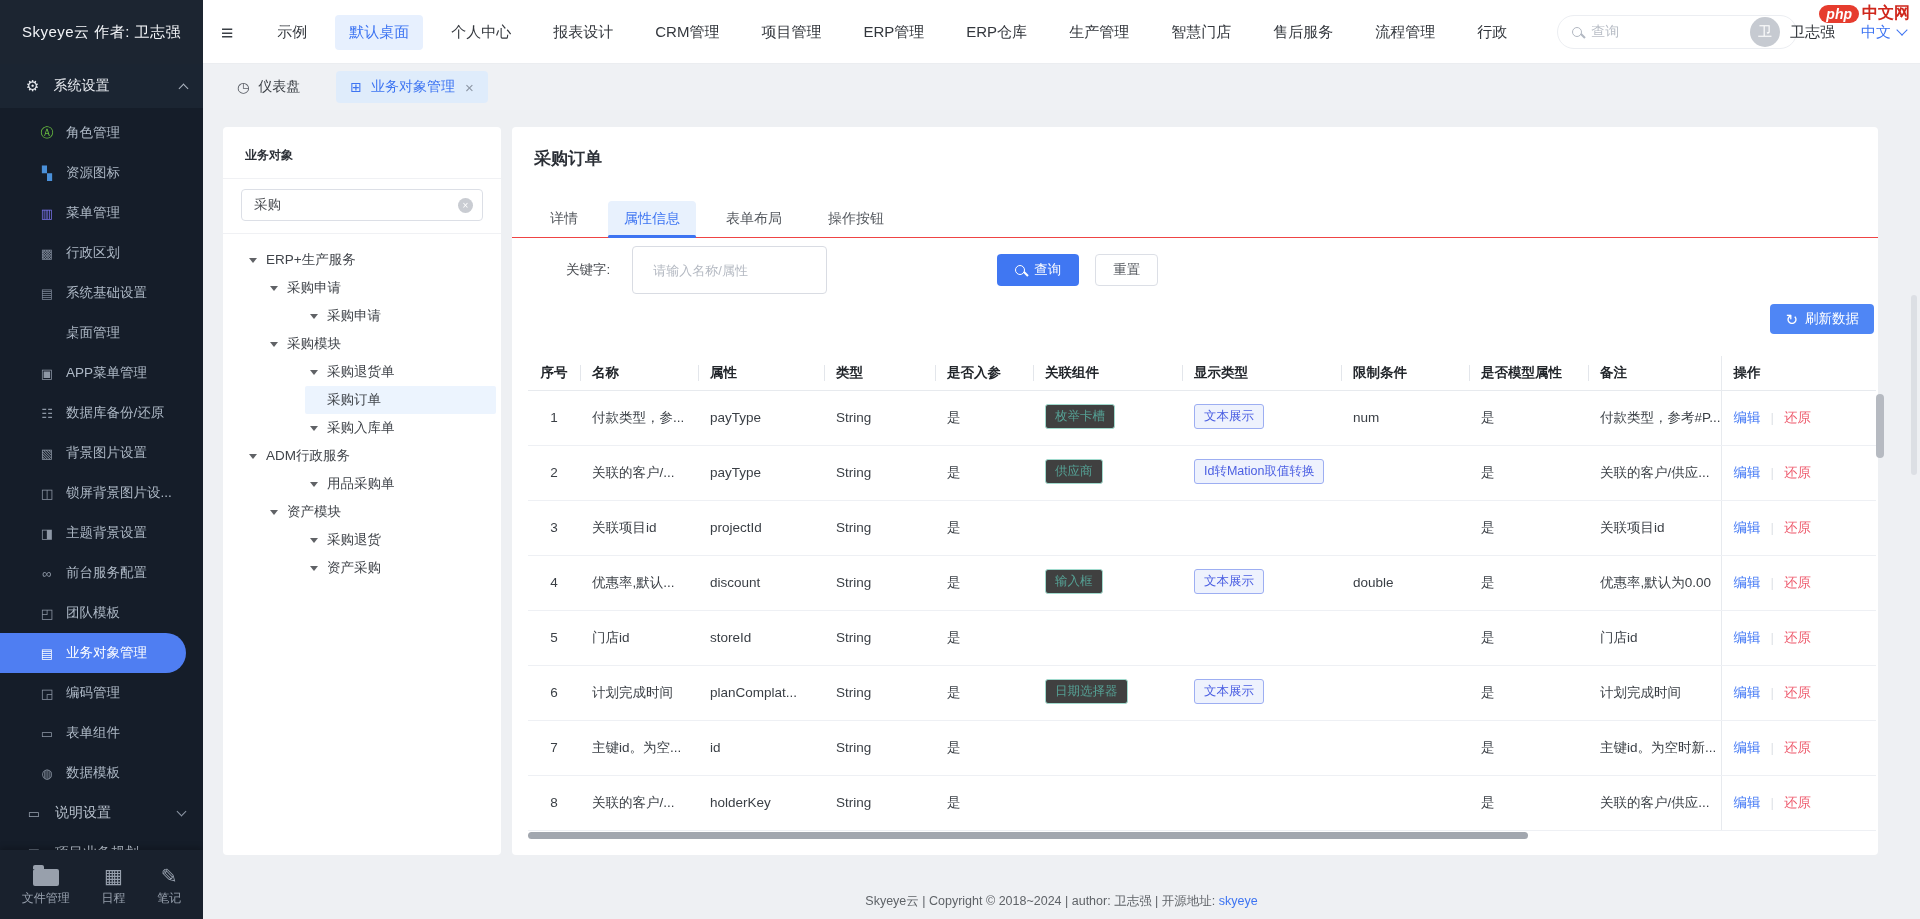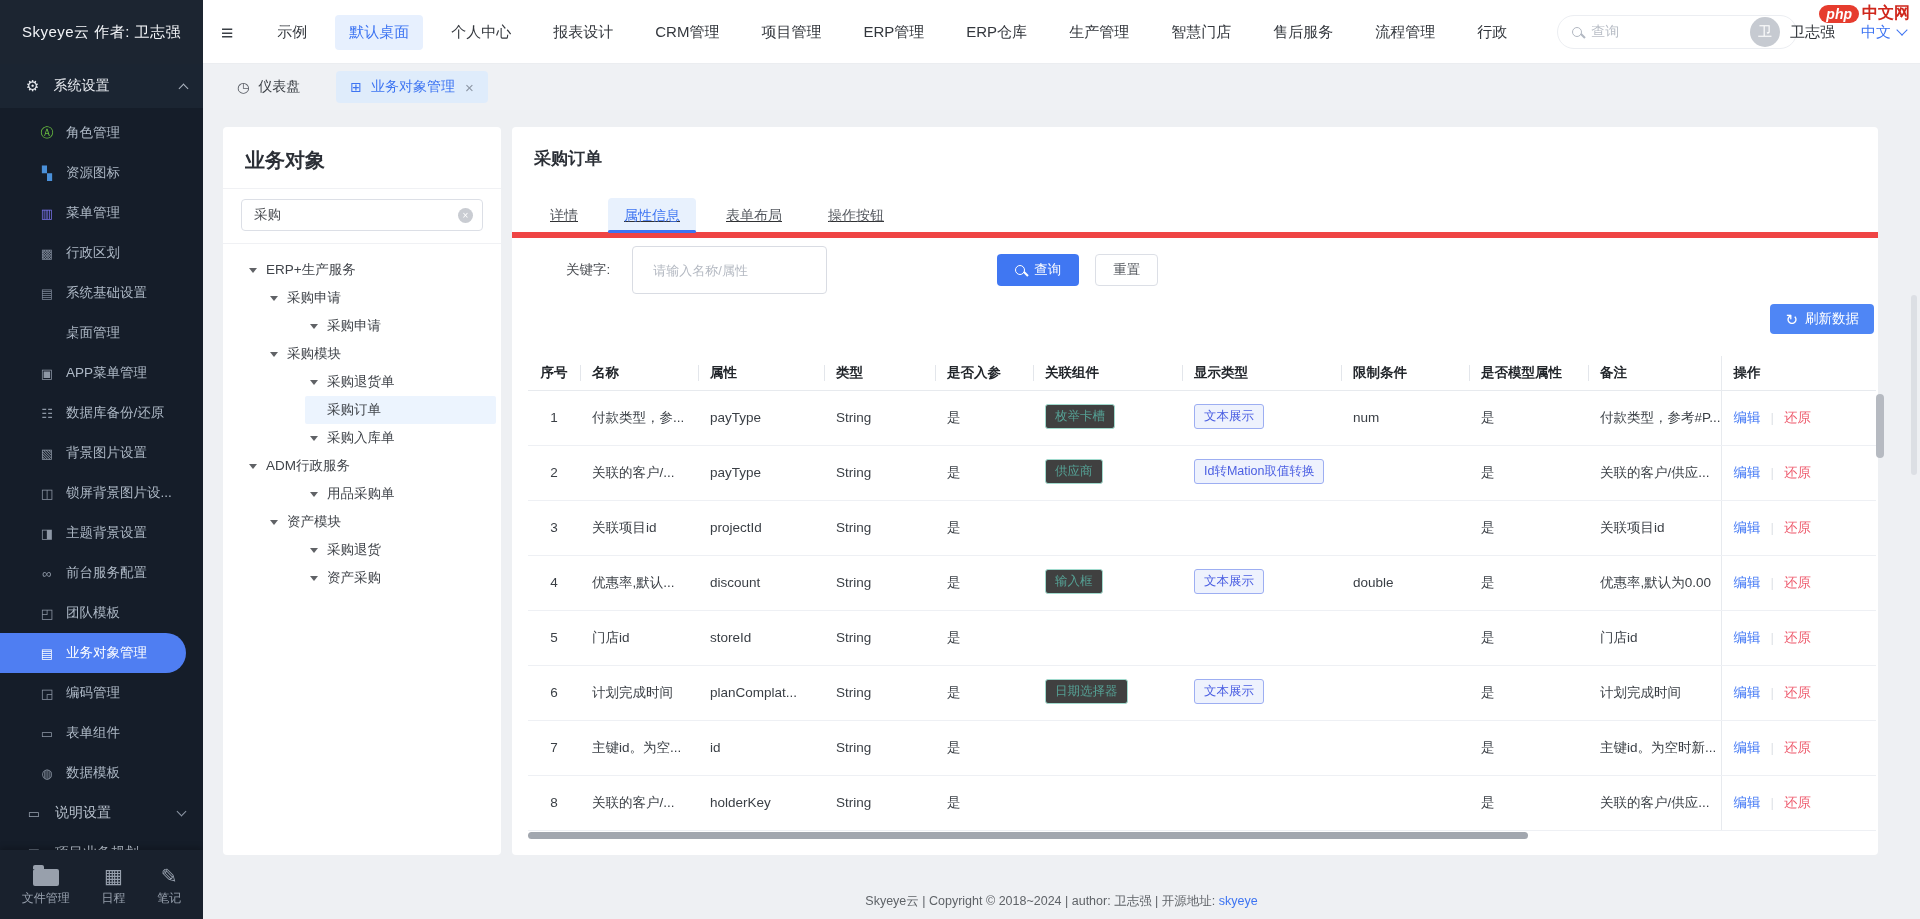--- a/index.html
+++ b/index.html
@@ -53,36 +53,36 @@
   .tb-tab { display:flex; align-items:center; color:#3c4046; font-size:14px; padding:7px 14px; border-radius:4px; margin-right:22px; cursor:pointer; }
   .tb-tab .tb-ic { margin-right:9px; font-size:14px; color:#5a5e66; }
   .tb-tab.active { background:#dfecfb; color:#3d74f2; }
   .tb-tab.active .tb-ic { color:#3d74f2; }
   .tb-close { margin-left:10px; color:#8d97a5; font-size:15px; line-height:1; cursor:pointer; }
 
   
   .main { position:absolute; left:203px; top:110px; right:0; bottom:0; background:#eef0f3; }
   .card { position:absolute; background:#fff; border-radius:4px; }
   .tree-card { left:20px; top:17px; width:278px; height:728px; overflow:hidden; }
-  .tree-title { font-size:20px; font-weight:bold; color:#2b2f36; padding:20px 22px 14px; }
+  .tree-title { font-size:12px; font-weight:bold; color:#2b2f36; padding:20px 22px 14px; }
   .hr { height:1px; background:#f0f1f4; }
   .tree-search-wrap { padding:10px 18px 12px; position:relative; }
   .tree-search { width:100%; height:32px; border:1px solid #dcdfe6; border-radius:4px; padding:0 30px 0 12px; font-size:13.5px; color:#4a4d52; outline:none; font-family:inherit; }
   .clear-ic { position:absolute; right:28px; top:19px; width:15px; height:15px; border-radius:50%; background:#c9ccd2; color:#fff; font-size:10px; display:flex; align-items:center; justify-content:center; cursor:pointer; line-height:1; }
   .tree { padding-top:12px; }
   .tree-node { height:28px; display:flex; align-items:center; font-size:13.5px; color:#40444a; cursor:pointer; position:relative; }
   .tree-node .lbl { position:relative; z-index:1; }
   .tree-caret { width:0; height:0; border:4px solid transparent; border-top:5.5px solid #606266; display:inline-block; margin:4px 9px 0 0; flex:none; }
   .lv0 { padding-left:26px; } .lv1 { padding-left:47px; } .lv2 { padding-left:87px; }
   .tree-node.selected::before { content:''; position:absolute; left:82px; right:5px; top:0; bottom:0; background:#ecf4fe; border-radius:2px; }
 
   
   .detail-card { left:309px; top:17px; width:1366px; height:728px; }
   .detail-title { font-size:17px; font-weight:bold; color:#2b2f36; padding:20px 22px 0; }
-  .tabs { margin-top:28px; padding:0 22px; border-bottom:6px solid #ef4444; display:flex; height:40px;text-decoration:underline; }
+  .tabs { margin-top:28px; padding:0 22px; border-bottom:1px solid #ef4444; display:flex; align-items:flex-end; height:40px; }
   .tab { font-size:14px; color:#55595f; padding:9px 16px; margin-right:14px; cursor:pointer; position:relative; border-radius:4px 4px 0 0; }
   .tab.active { background:#e8f1fd; color:#3d74f2; }
   .tab.active::after { content:''; position:absolute; left:0; right:0; bottom:-1px; height:3px; background:#3d74f2; border-radius:2px; }
   .filter-row { margin-top:16px; padding-left:54px; display:flex; align-items:center; height:32px; }
   .filter-label { font-size:13.5px; color:#4a4d52; margin-right:10px; }
   .kw-input { width:195px; height:48px; border:1px solid #d9dce3; border-radius:4px; padding:0 20px; font-size:13px; color:#4a4d52; outline:none; font-family:inherit;margin-left:12px; }
   .kw-input::placeholder, .tree-search::placeholder { color:#b4b9c2; }
   .btn { height:32px; border-radius:4px; font-size:13.5px; display:inline-flex; align-items:center; justify-content:center; cursor:pointer; border:1px solid transparent; font-family:inherit; }
   .btn-primary { background:#4077f2; color:#fff; padding:0 17px; }
   .btn-plain { background:#fff; color:#55595f; border-color:#dcdfe6; padding:0 17px; }

